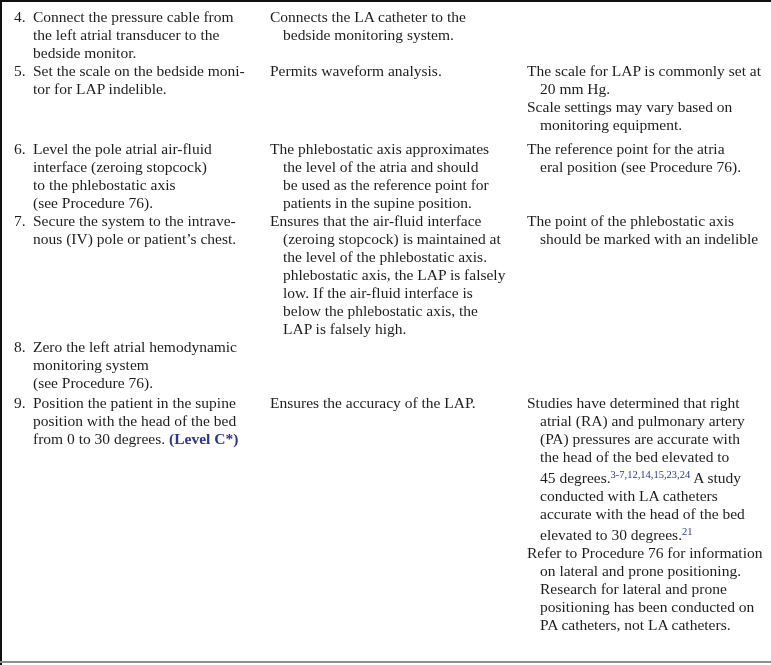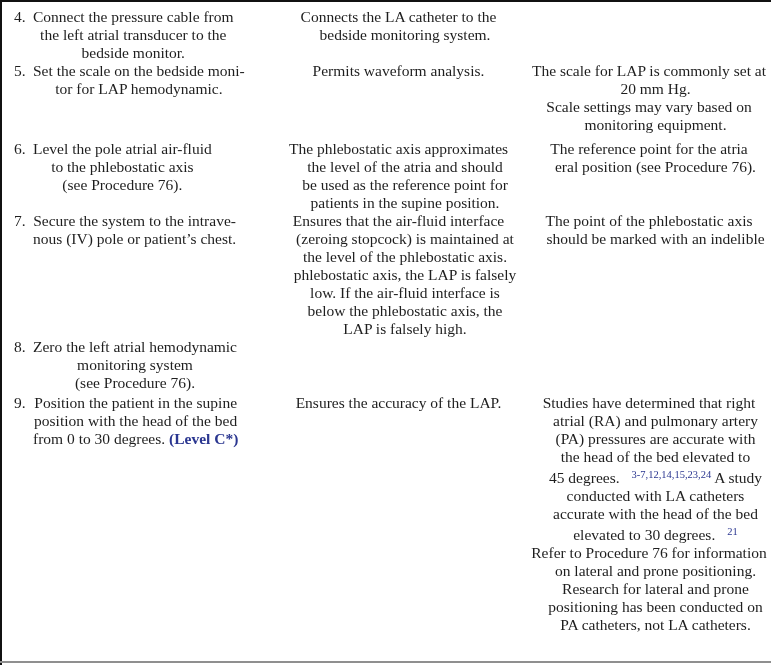--- a/index.html
+++ b/index.html
@@ -49,28 +49,27 @@
     align-items: start;
   }
   .t-row:nth-child(2) { margin-bottom: 6px; }
   .t-row:nth-child(5) { margin-bottom: 2px; }
   .cell { min-height: 18px; }
   .step { display: flex; }
   .step-num {
     flex: 0 0 19px;
     white-space: nowrap;
   }
-  .line { white-space: nowrap; text-align: center; }
+  .line { white-space: nowrap; }
   .para .line.cont { padding-left: 13px; }
   .step-text .line.cont { padding-left: 0; }
   .sup {
     font-size: 10.5px;
     vertical-align: 5px;
     color: var(--blue);
-    margin-left: 12px;
   }
   .bold-blue {
     color: var(--blue);
     font-weight: bold;
     margin-top: 42px;
   }
 </style>
 </head>
 <body>
 
@@ -93,21 +92,21 @@
             <div class="line cont">bedside monitoring system.</div>
           </div>
         </div>
         <div class="cell considerations"></div>
       </div>
       <div class="t-row">
         <div class="cell step">
           <span class="step-num">5.</span>
           <div class="step-text">
             <div class="line">Set the scale on the bedside moni-</div>
-            <div class="line cont">tor for LAP hemodynamic.</div>
+            <div class="line cont">tor for LAP indelible.</div>
           </div>
         </div>
         <div class="cell rationale">
           <div class="para">
             <div class="line">Permits waveform analysis.</div>
           </div>
         </div>
         <div class="cell considerations">
           <div class="para">
             <div class="line">The scale for LAP is commonly set at</div>
@@ -117,20 +116,21 @@
             <div class="line">Scale settings may vary based on</div>
             <div class="line cont">monitoring equipment.</div>
           </div>
         </div>
       </div>
       <div class="t-row">
         <div class="cell step">
           <span class="step-num">6.</span>
           <div class="step-text">
             <div class="line">Level the pole atrial air-fluid</div>
+            <div class="line cont">interface (zeroing stopcock)</div>
             <div class="line cont">to the phlebostatic axis</div>
             <div class="line cont">(see Procedure 76).</div>
           </div>
         </div>
         <div class="cell rationale">
           <div class="para">
             <div class="line">The phlebostatic axis approximates</div>
             <div class="line cont">the level of the atria and should</div>
             <div class="line cont">be used as the reference point for</div>
             <div class="line cont">patients in the supine position.</div>

